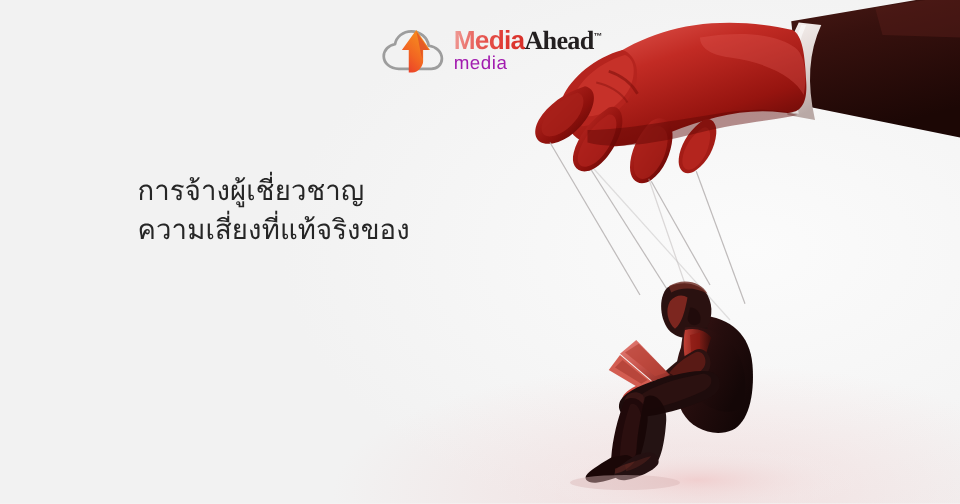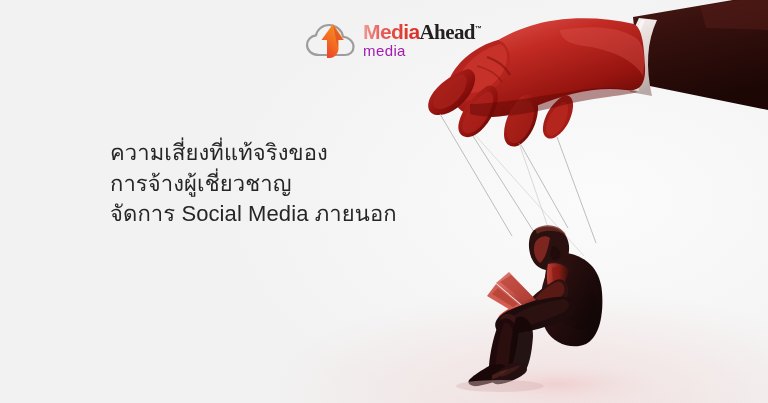--- a/index.html
+++ b/index.html
@@ -334,18 +334,17 @@
     </span>
     <span class="logo-type">
       <span class="logo-line1">
         <span class="logo-move">Media</span><span class="logo-ahead">Ahead</span><span class="logo-tm">™</span>
       </span>
       <span class="logo-line2">media</span>
     </span>
   </div>
 
   <div class="headline">
+    <span class="ln">การจ้างผู้เชี่ยวชาญ</span>
     <span class="ln">ความเสี่ยงที่แท้จริงของ</span>
-    <span class="ln">การจ้างผู้เชี่ยวชาญ</span>
-    <span class="ln">จัดการ Social Media ภายนอก</span>
   </div>
 
 </div>
 
 </body></html>

